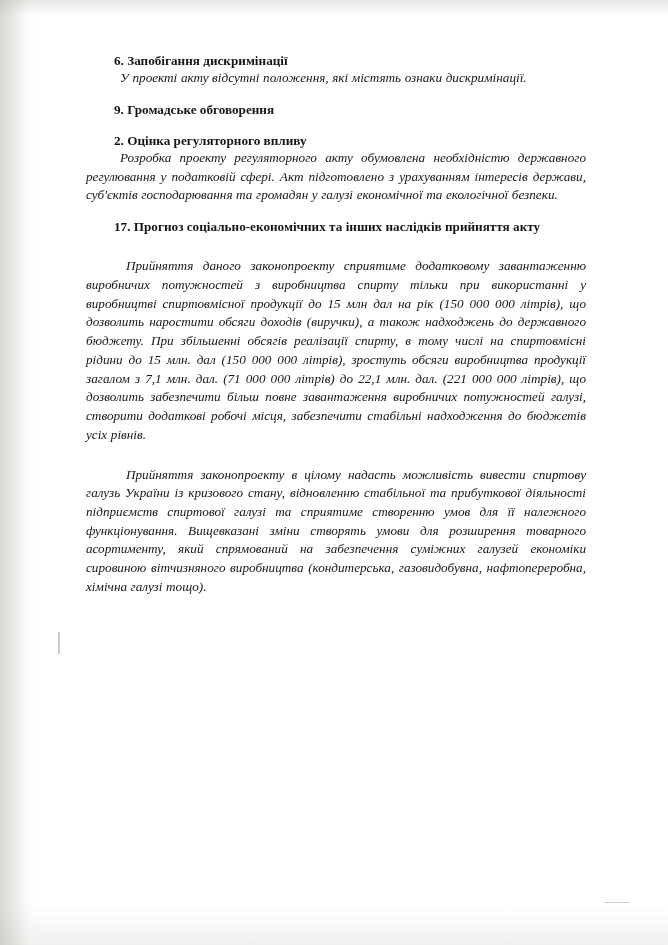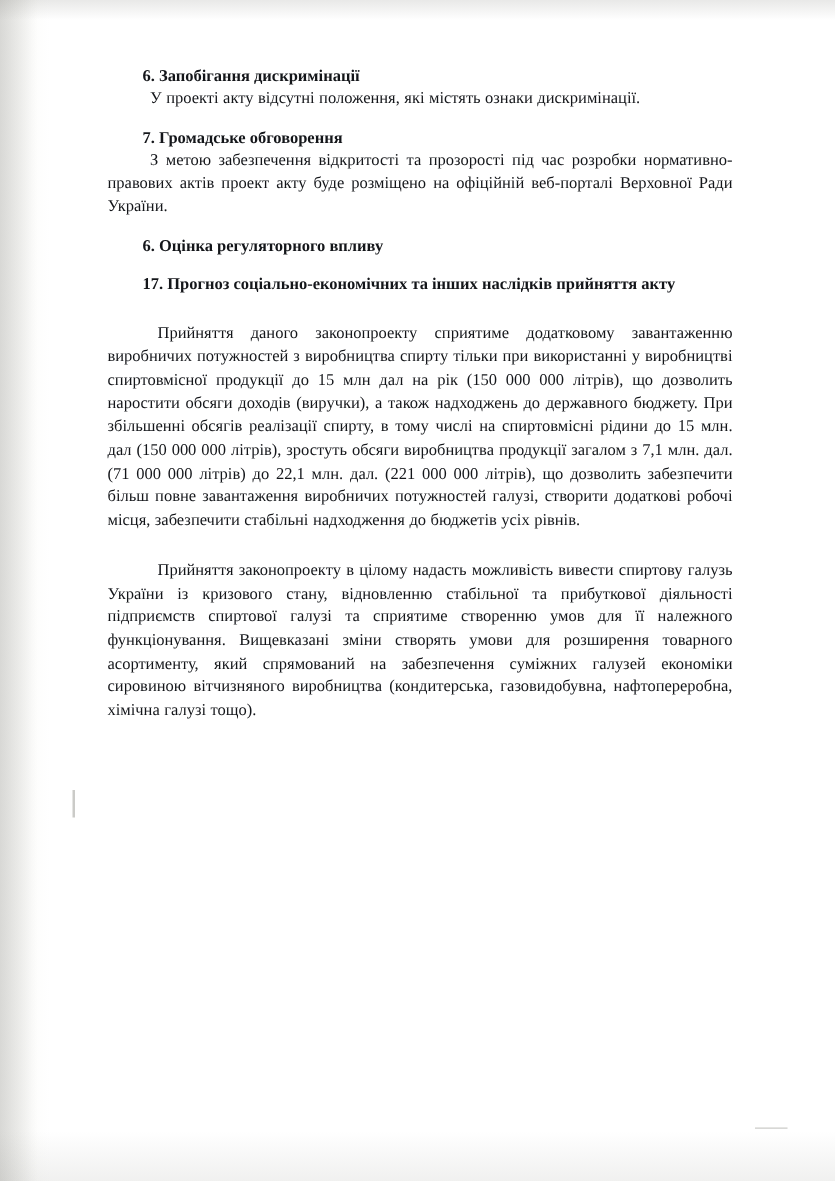--- a/index.html
+++ b/index.html
@@ -68,20 +68,21 @@
     text-align: justify;
   }
   p.para {
     font-size: 13.2px;
     margin: 0;
     padding: 0;
     line-height: 1.42;
     text-align: justify;
     text-indent: 34px;
     word-spacing: 0.3px;
+    font-style: italic;
   }
   .block {
     margin-bottom: 13px;
   }
   .gap-after-title {
     margin-top: 3px;
   }
   .sec10 h2.sec-title {
     line-height: 1.36;
   }
@@ -102,26 +103,26 @@
   <div class="scan-mark" style="top:902px;left:604px;width:26px;height:1px;"></div>
 
   <div class="content">
 
     <section class="block">
       <h2 class="sec-title">6. Запобігання дискримінації</h2>
       <p class="para gap-after-title">У проекті акту відсутні положення, які містять ознаки дискримінації.</p>
     </section>
 
     <section class="block">
-      <h2 class="sec-title">7. Громадське обговорення</h2>
-      <p class="para gap-after-title">З метою забезпечення відкритості та прозорості під час розробки нормативно-правових актів проект акту буде розміщено на офіційній веб-порталі Верховної Ради України.</p>
+      <h2 class="sec-title">9. Громадське обговорення</h2>
     </section>
 
     <section class="block">
-      <h2 class="sec-title">6. Оцінка регуляторного впливу</h2>
+      <h2 class="sec-title">2. Оцінка регуляторного впливу</h2>
+      <p class="para gap-after-title">Розробка проекту регуляторного акту обумовлена необхідністю державного регулювання у податковій сфері. Акт підготовлено з урахуванням інтересів держави, суб'єктів господарювання та громадян у галузі економічної та екологічної безпеки.</p>
     </section>
 
 
     <section class="block sec10">
       <h2 class="sec-title wide">17. Прогноз соціально-економічних та інших наслідків прийняття акту</h2>
       <p class="para gap-after-title">Прийняття даного законопроекту сприятиме додатковому завантаженню виробничих потужностей з виробництва спирту тільки при використанні у виробництві спиртовмісної продукції до 15 млн дал на рік (150 000 000 літрів), що дозволить наростити обсяги доходів (виручки), а також надходжень до державного бюджету. При збільшенні обсягів реалізації спирту, в тому числі на спиртовмісні рідини до 15 млн. дал (150 000 000 літрів), зростуть обсяги виробництва продукції загалом з 7,1 млн. дал. (71 000 000 літрів) до 22,1 млн. дал. (221 000 000 літрів), що дозволить забезпечити більш повне завантаження виробничих потужностей галузі, створити додаткові робочі місця, забезпечити стабільні надходження до бюджетів усіх рівнів.</p>
       <p class="para">Прийняття законопроекту в цілому надасть можливість вивести спиртову галузь України із кризового стану, відновленню стабільної та прибуткової діяльності підприємств спиртової галузі та сприятиме створенню умов для її належного функціонування. Вищевказані зміни створять умови для розширення товарного асортименту, який спрямований на забезпечення суміжних галузей економіки сировиною вітчизняного виробництва (кондитерська, газовидобувна, нафтопереробна, хімічна галузі тощо).</p>
     </section>
 
   </div>

